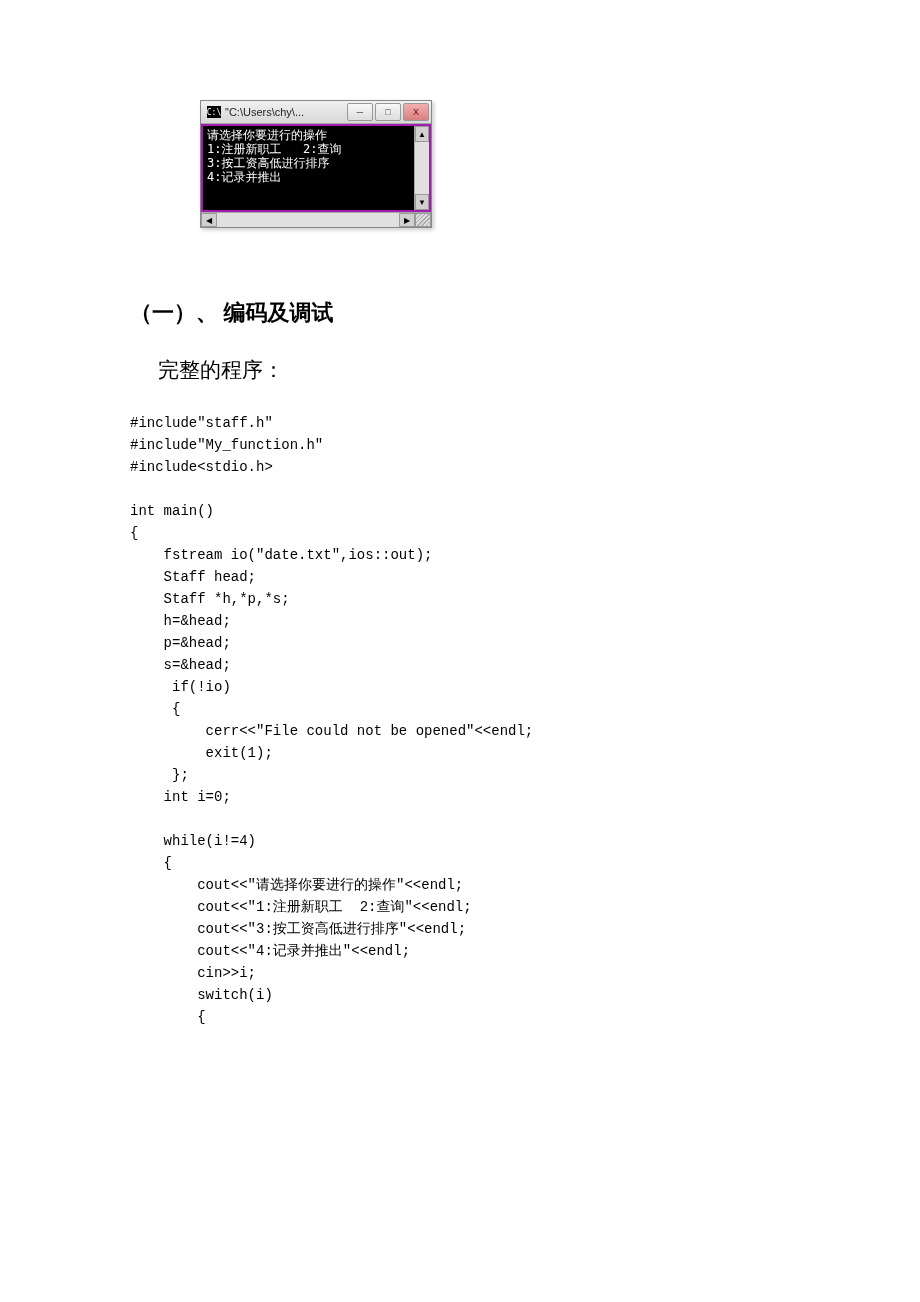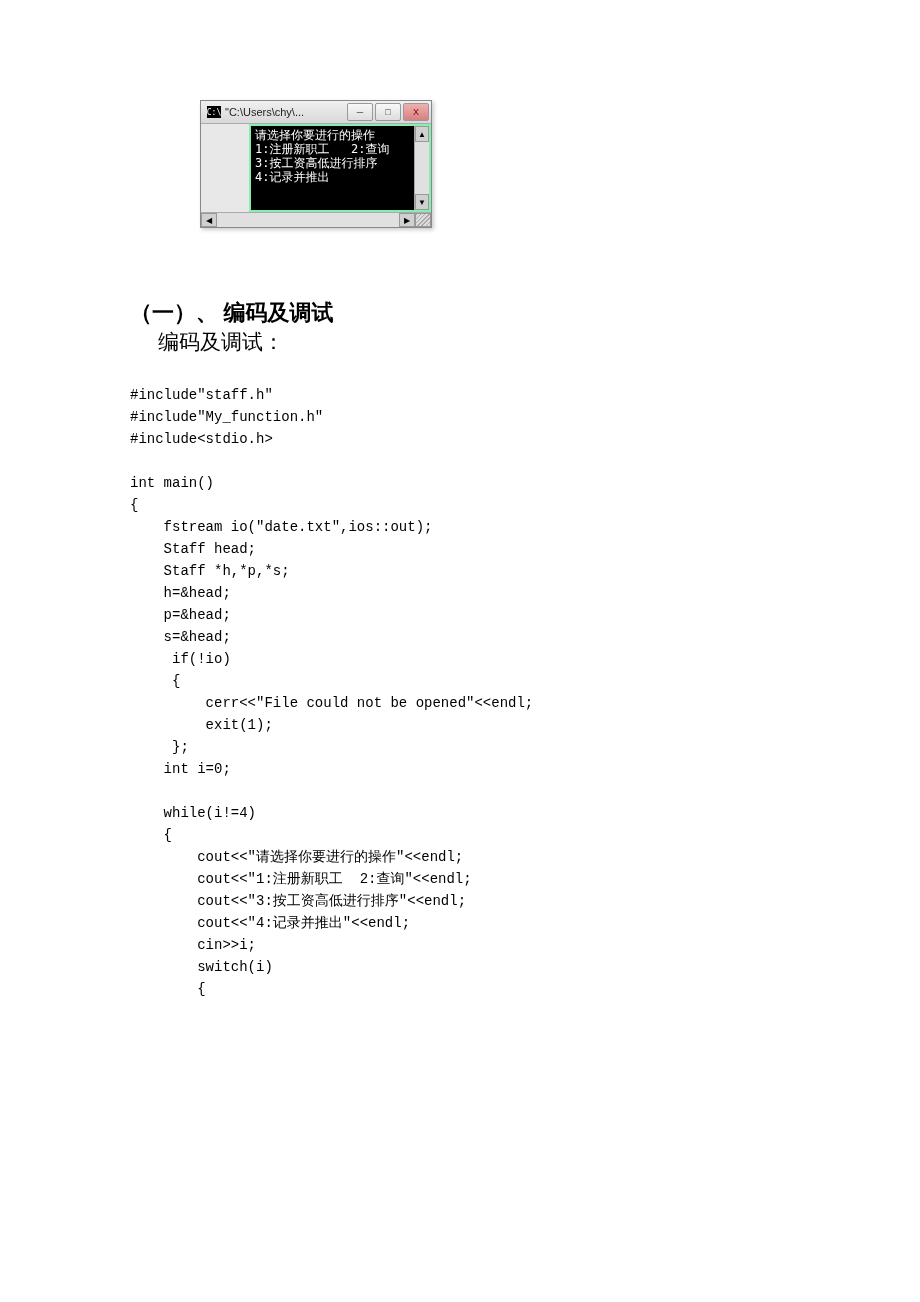--- a/index.html
+++ b/index.html
@@ -66,23 +66,22 @@
     font-size: 9px;
     color: #333;
   }
   .win-btn.close {
     background: linear-gradient(to bottom, #f0b0b0, #d88080);
     color: #700;
   }
   .console-body {
     position: relative;
     display: flex;
-    background: #86efac;
+    background: #a21caf;
     padding: 2px;
-    margin-left: 48px;
   }
   .console-content {
     background: #000;
     color: #fff;
     font-family: "SimSun", monospace;
     font-size: 12px;
     line-height: 14px;
     padding: 2px 4px;
     flex: 1;
     height: 80px;
@@ -130,20 +129,21 @@
     width: 14px;
     background: repeating-linear-gradient(135deg, #aaa, #aaa 1px, #ddd 1px, #ddd 3px);
     border: 1px solid #999;
   }
 
   .section-heading {
     font-family: "SimSun", serif;
     font-weight: bold;
     font-size: 22px;
     margin-top: 70px;
+    margin-bottom: 28px;
   }
   .sub-text {
     font-family: "SimSun", serif;
     font-size: 21px;
     margin-left: 28px;
     margin-bottom: 28px;
   }
   .filename {
     font-family: "Times New Roman", serif;
     font-size: 21px;
@@ -188,21 +188,21 @@
     <div class="hscroll-row">
       <div class="hscroll">
         <div class="hscroll-btn">◀</div>
         <div class="hscroll-btn">▶</div>
       </div>
       <div class="resize-grip"></div>
     </div>
   </div>
 
   <div class="section-heading">（一）、 编码及调试</div>
-  <div class="sub-text">编码及调试：</div>
+  <div class="sub-text">完整的程序：</div>
 
   <div class="code-block">#include"staff.h"
 #include"My_function.h"
 #include&lt;stdio.h&gt;
 
 int main()
 {
     fstream io("date.txt",ios::out);
     Staff head;
     Staff *h,*p,*s;

